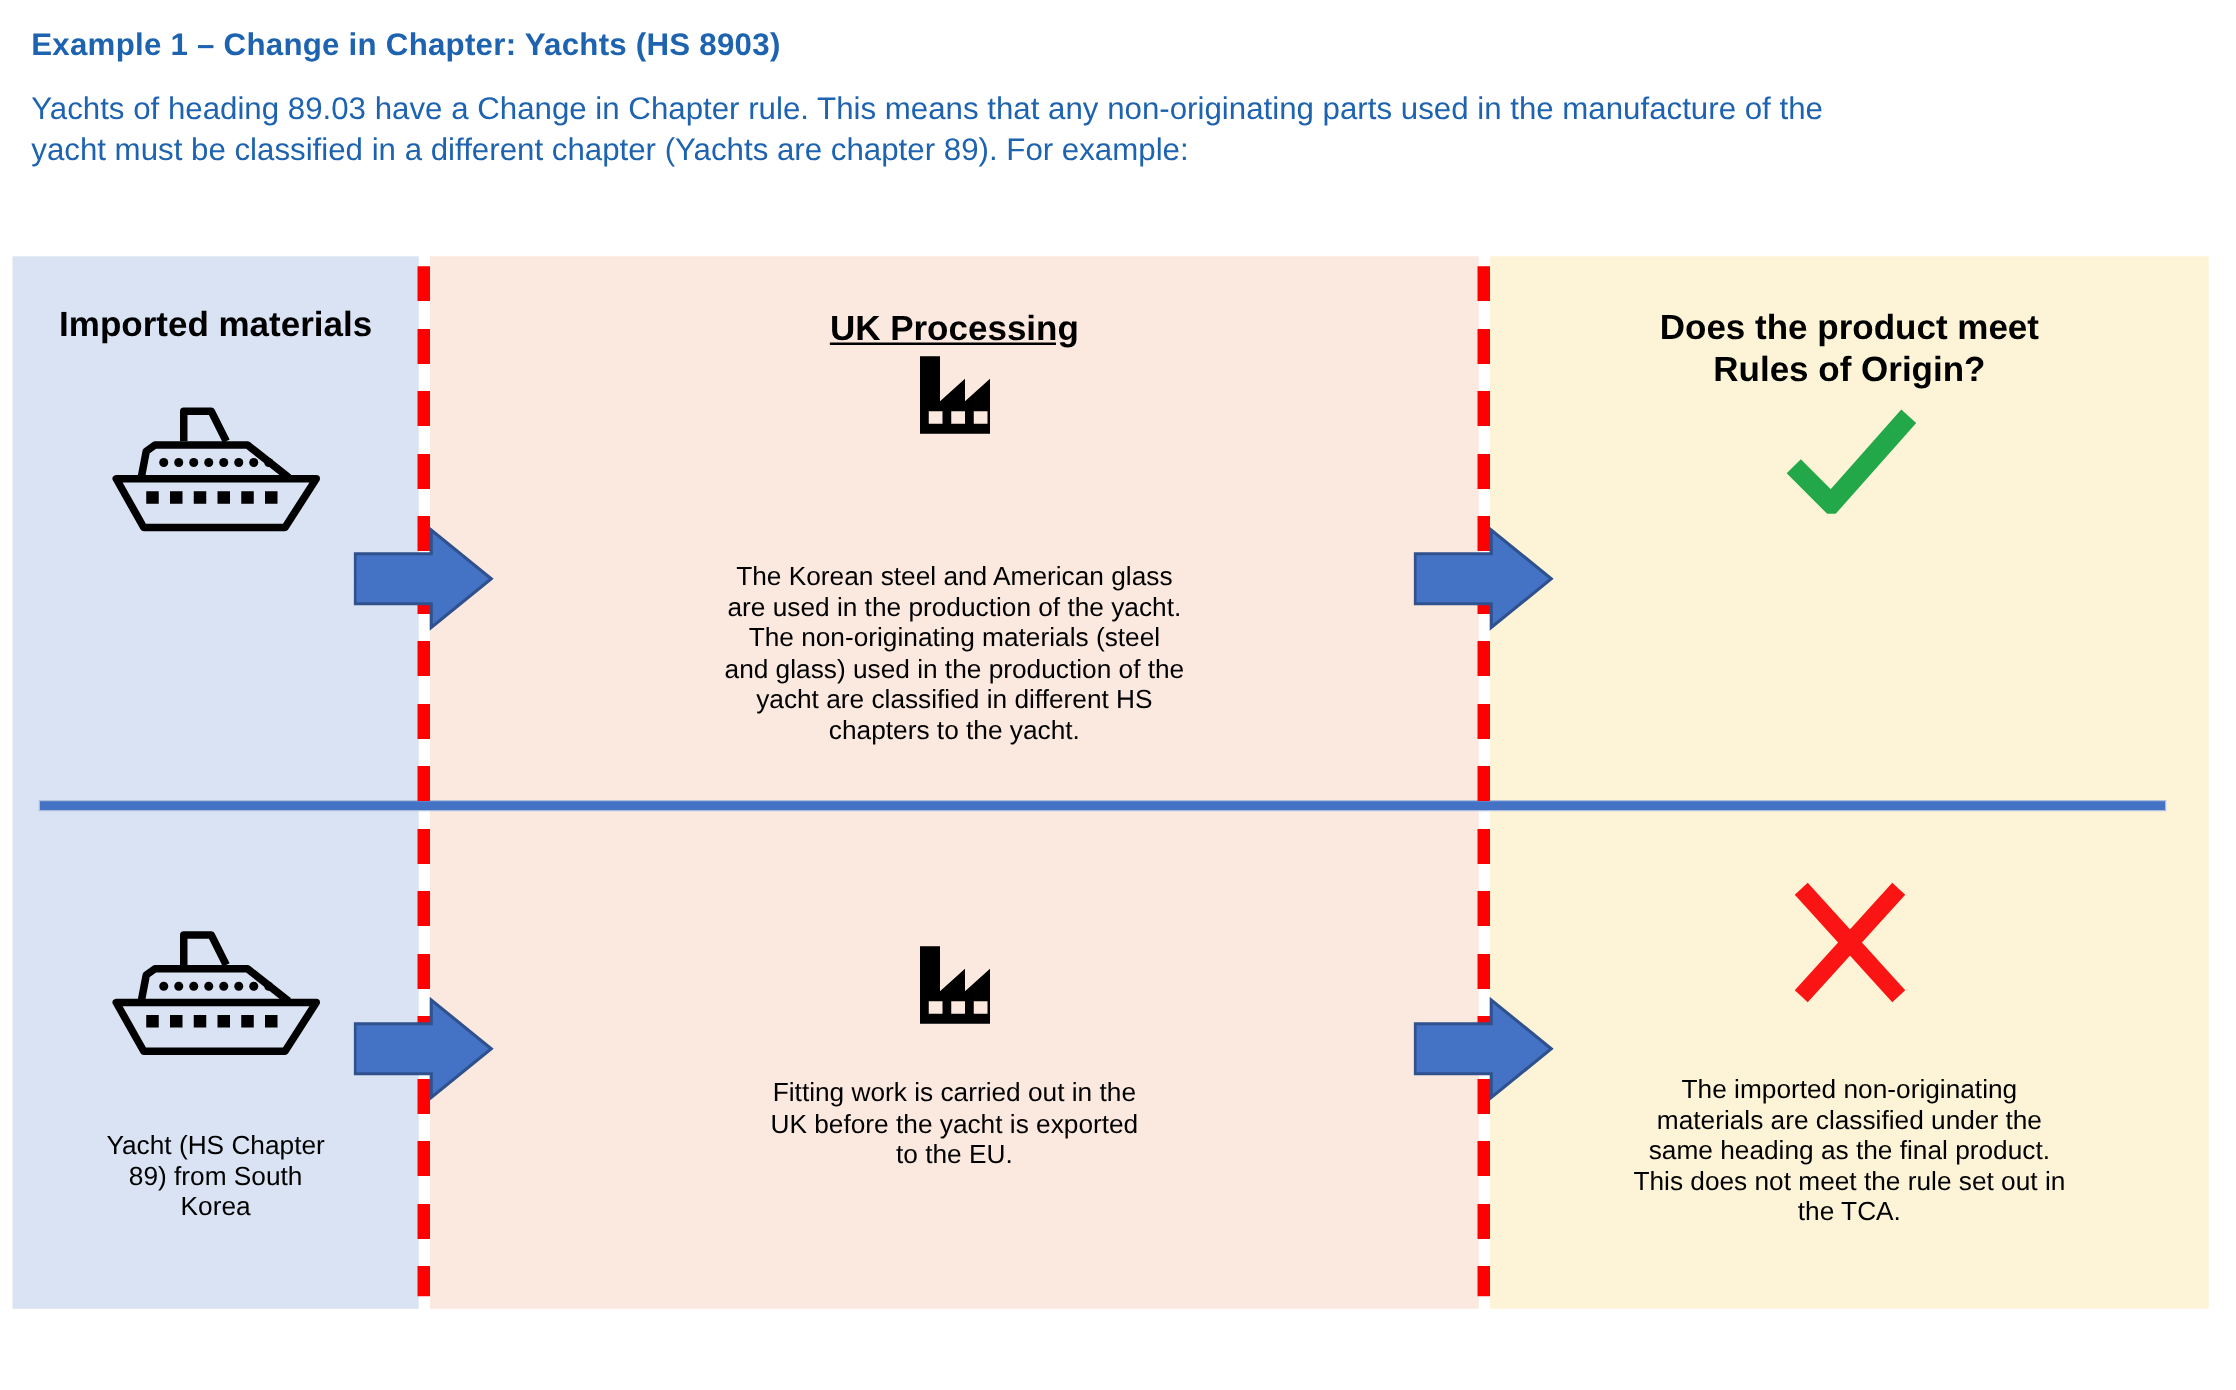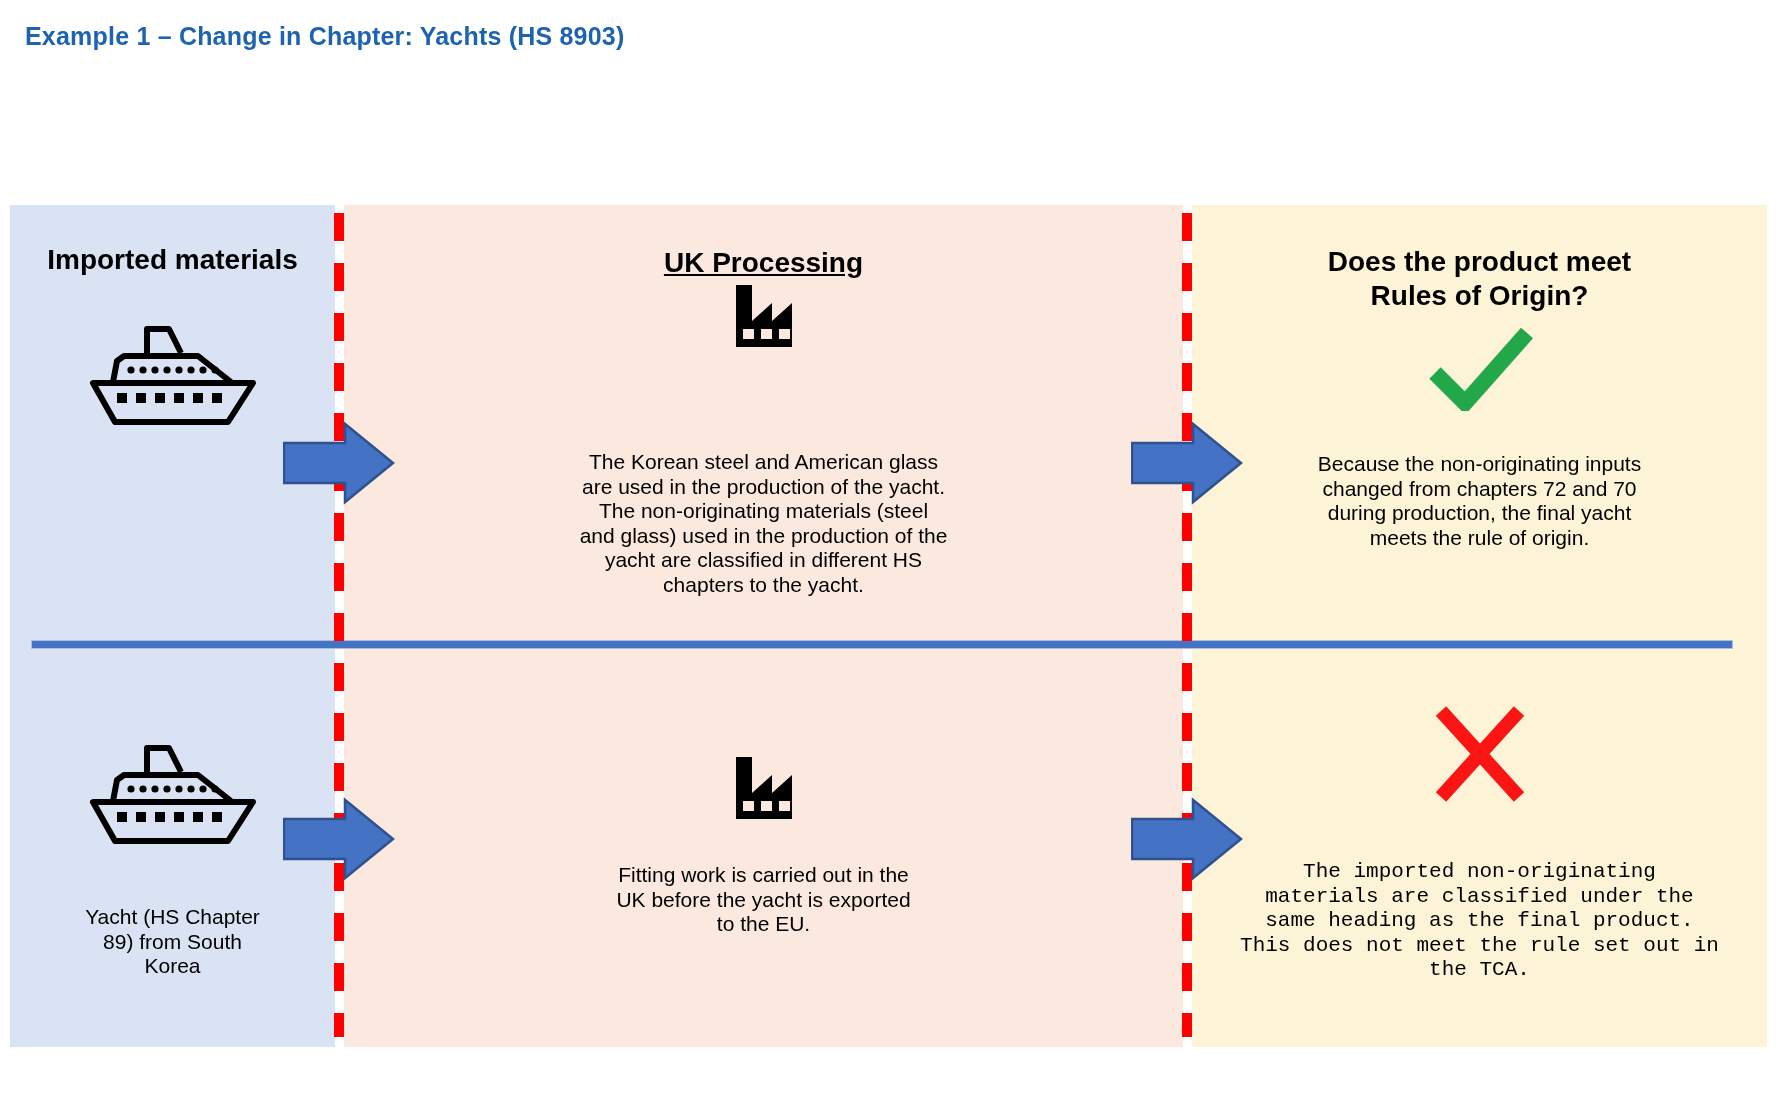--- a/index.html
+++ b/index.html
@@ -43,21 +43,21 @@
 
   .body-text{
     position:absolute;text-align:center;font-size:21px;line-height:24.5px;
     white-space:pre-line;z-index:1;
   }
   .t-r1c1{left:0;width:325px;top:270px;}
   .t-r1c2{left:334px;width:839px;top:245px;}
   .t-r1c3{left:1182px;width:575px;top:247px;}
   .t-r2c1{left:0;width:325px;top:700px;}
   .t-r2c2{left:334px;width:839px;top:658px;}
-  .t-r2c3{left:1182px;width:575px;top:655px;font-family:Liberation Mono, monospace;}
+  .t-r2c3{left:1182px;width:575px;top:655px;}
 
   .icon-wrap{position:absolute;display:flex;justify-content:center;z-index:1;}
   .ship1{left:0;width:325px;top:114px;}
   .ship2{left:0;width:325px;top:533px;}
   .fac1{left:334px;width:839px;top:76px;}
   .fac2{left:334px;width:839px;top:548px;}
   .check1{left:1182px;width:575px;top:120px;}
   .cross1{left:1182px;width:575px;top:497px;}
 
   .flow-arrow{position:absolute;z-index:4;}
@@ -65,20 +65,21 @@
   .a-r1d2{left:1121px;top:216px;}
   .a-r2d1{left:273px;top:592px;}
   .a-r2d2{left:1121px;top:592px;}
 </style>
 </head>
 <body>
 
 <div class="page">
 
   <div class="title">Example 1 – Change in Chapter: Yachts (HS 8903)</div>
+  <div class="intro">Yachts of heading 89.03 have a Change in Chapter rule. This means that any non-originating parts used in the manufacture of the yacht must be classified in a different chapter (Yachts are chapter 89). For example:</div>
 
   <div class="diagram">
 
     <div class="col col1"></div>
     <div class="col col2"></div>
     <div class="col col3"></div>
 
     <div class="vdash vdash1"></div>
     <div class="vdash vdash2"></div>
 
@@ -192,24 +193,20 @@
         <polygon points="1,22 62,22 62,3 110,42 62,81 62,62 1,62" fill="#4472C4" stroke="#2F528F" stroke-width="2.5"></polygon>
       </svg>
     </div>
 
     <div class="body-text t-r1c2">The Korean steel and American glass
 are used in the production of the yacht.
 The non-originating materials (steel
 and glass) used in the production of the
 yacht are classified in different HS
 chapters to the yacht.</div>
-    <div class="body-text t-r1c3">Because the non-originating inputs
-changed from chapters 72 and 70
-during production, the final yacht
-meets the rule of origin.</div>
 
     <div class="body-text t-r2c1">Yacht (HS Chapter
 89) from South
 Korea</div>
     <div class="body-text t-r2c2">Fitting work is carried out in the
 UK before the yacht is exported
 to the EU.</div>
     <div class="body-text t-r2c3">The imported non-originating
 materials are classified under the
 same heading as the final product.

